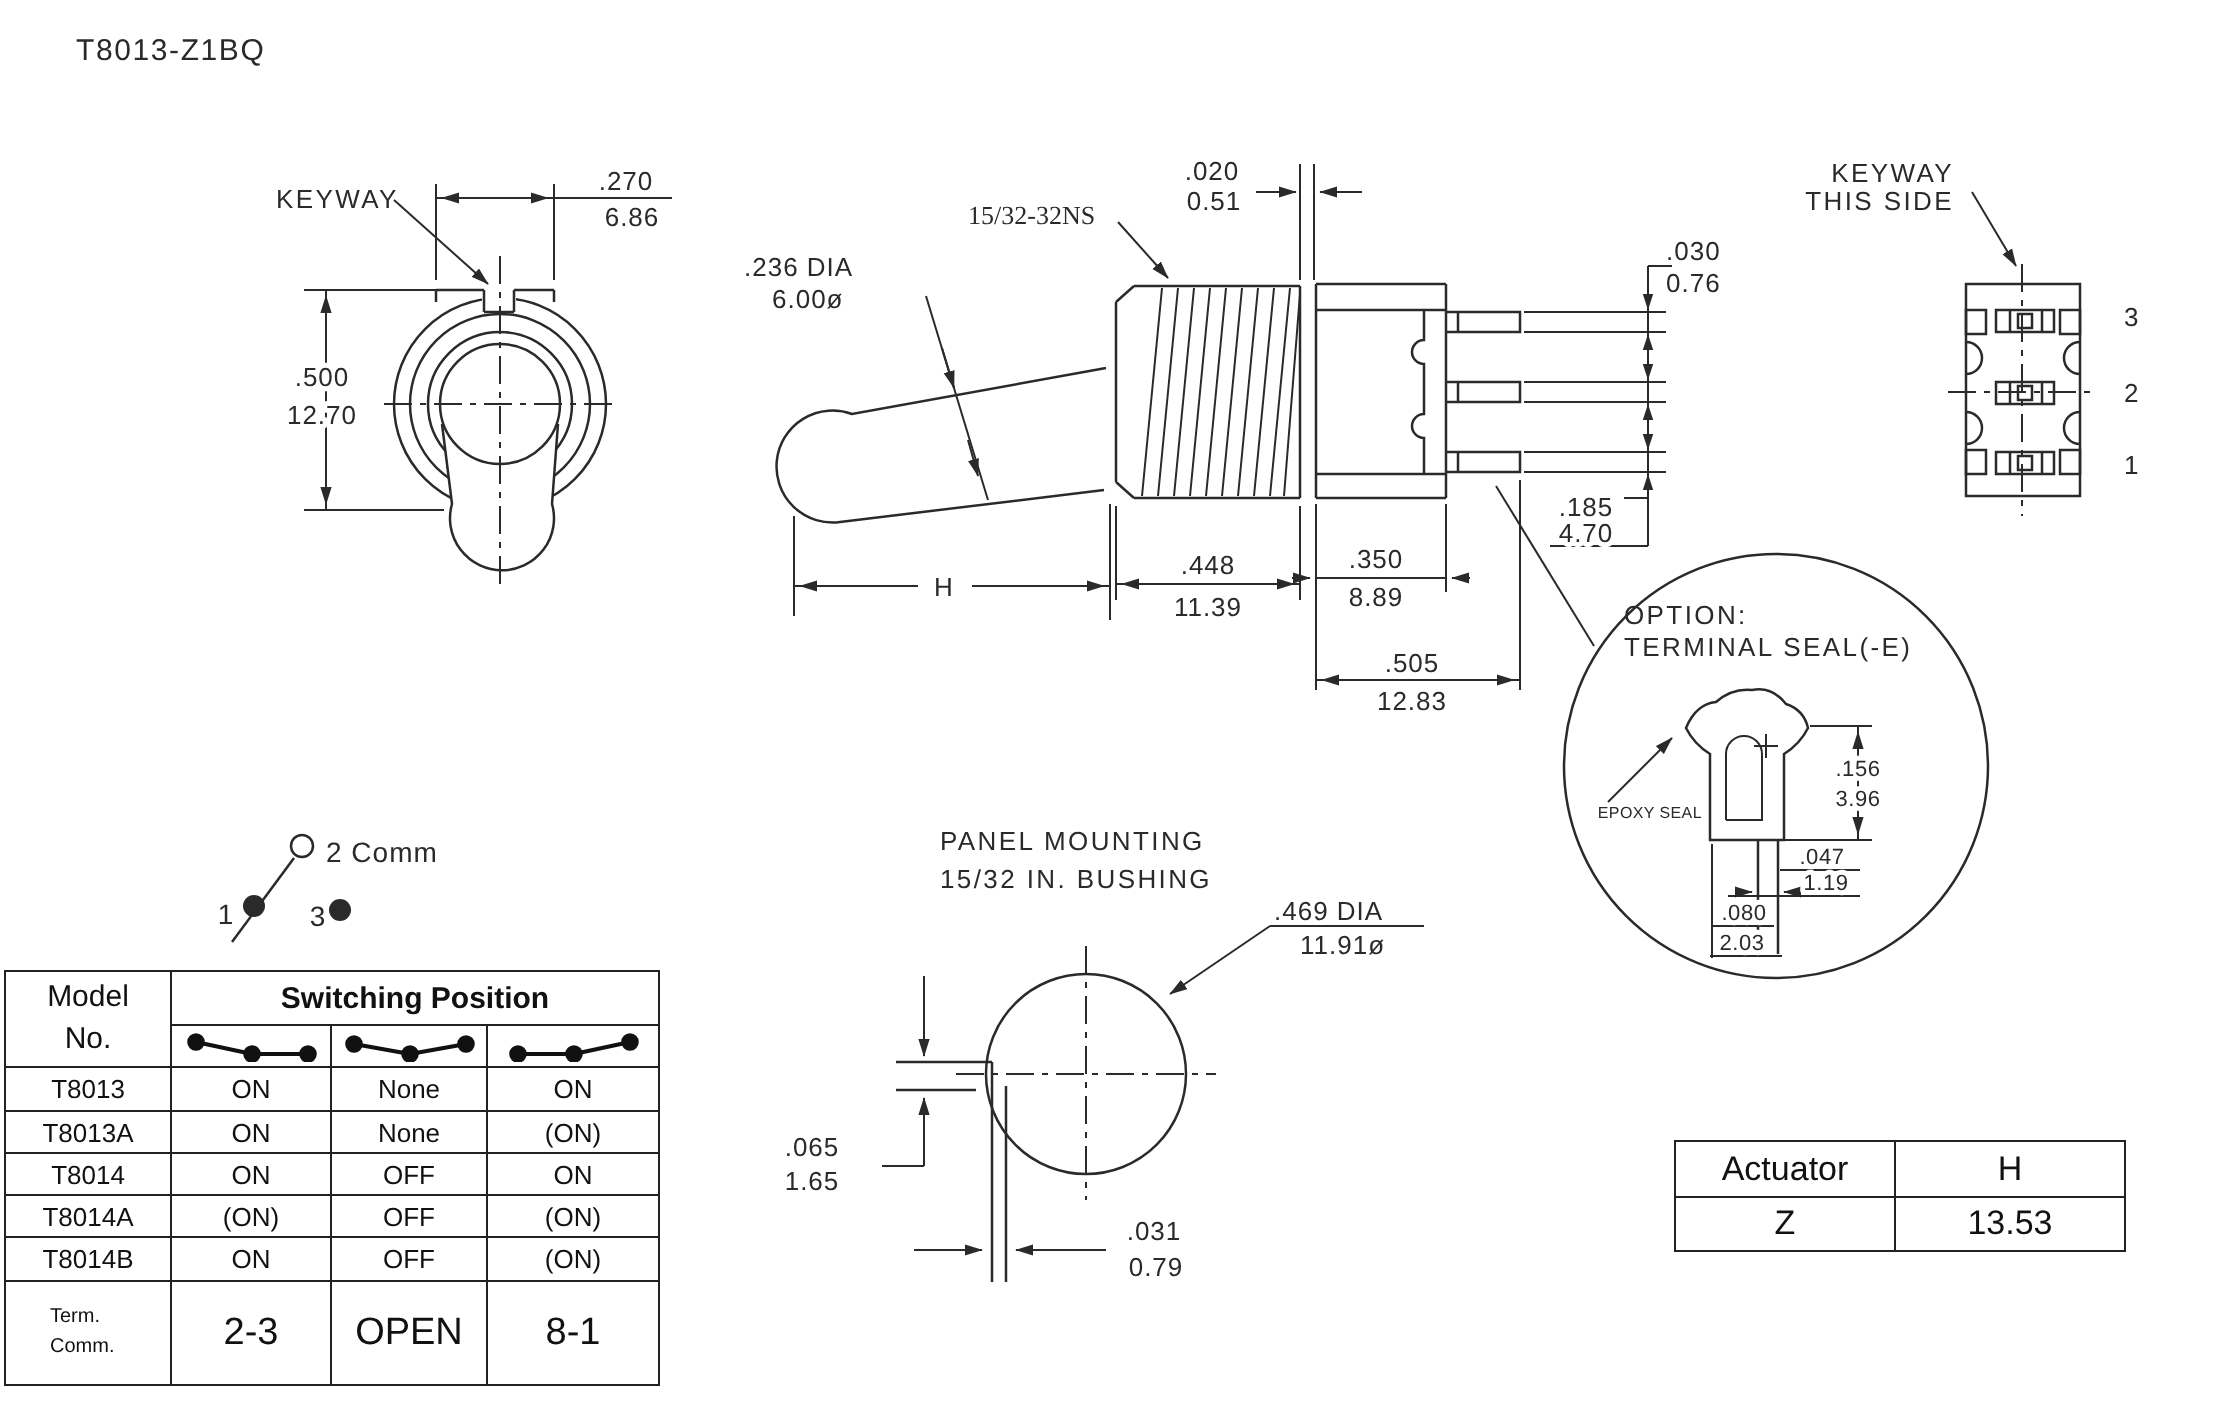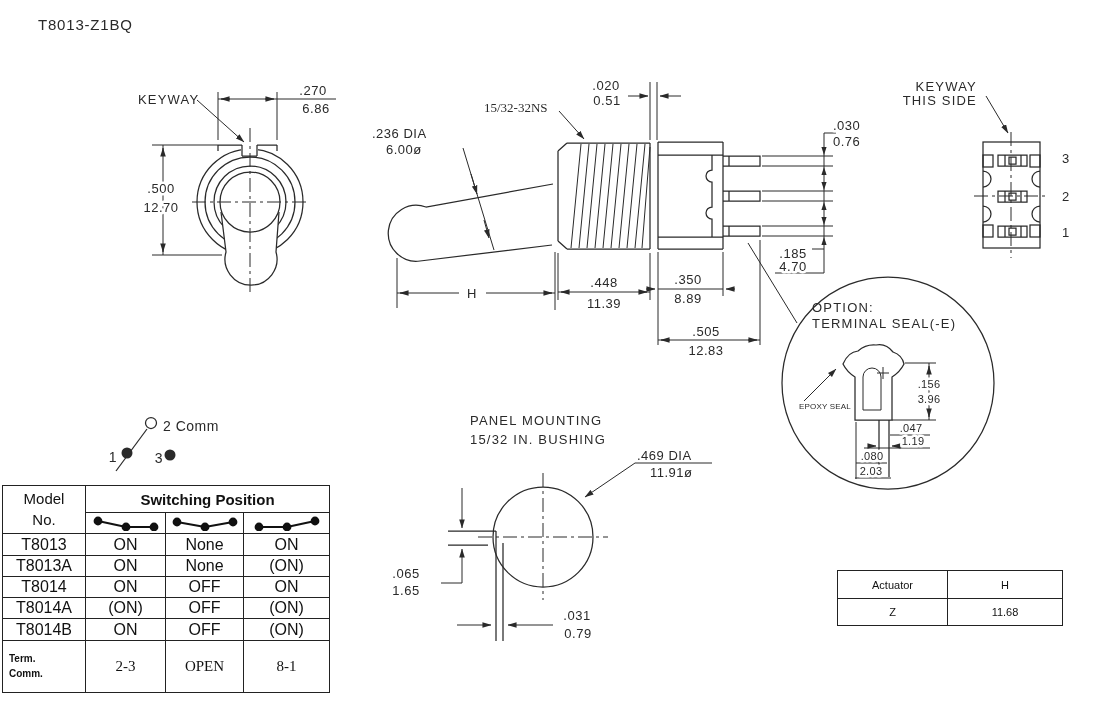--- a/index.html
+++ b/index.html
@@ -13,28 +13,28 @@
   svg .sm{font-size:11px;letter-spacing:.3px;}
   svg .xs{font-size:8px;letter-spacing:.2px;}
   svg .cir{font-size:14px;}
   .ln{stroke:#2a2a2a;stroke-width:1.25;fill:none;stroke-linecap:butt;}
   .thin{stroke-width:1;}
   .cl{stroke:#2a2a2a;stroke-width:1;fill:none;stroke-dasharray:14 4 3 4;}
   .wfill{fill:#fff;}
   .bfill{fill:#2a2a2a;stroke:none;}
   table{border-collapse:collapse;table-layout:fixed;background:#fff;}
   td{border:1.6px solid #222;text-align:center;vertical-align:middle;padding:0;
-     font-size:16px;color:#111;overflow:hidden;}
+     font-size:13px;color:#111;overflow:hidden;}
   .sw{position:absolute;left:2px;top:485px;width:327px;}
   .sw .mh{font-size:15px;line-height:1.35;}
   .sw .sph{font-size:15px;font-weight:bold;}
-  .sw .term{font-size:10px;text-align:left;padding-left:6px;line-height:1.45;font-weight:bold;}
-  .sw .big{font-size:15px;font-family:Liberation Serif, serif;}
+  .sw .term{font-size:10px;text-align:left;padding-left:22px;line-height:1.45;}
+  .sw .big{font-size:19px;}
   .ac{position:absolute;left:837px;top:570px;width:225px;}
-  .ac td{font-size:11px;}
+  .ac td{font-size:17px;}
   .icn{display:block;margin:0 auto;}
 </style>
 </head>
 <body>
 
 <div class="stage">
 <svg width="1119" height="711" viewBox="0 0 1119 711">
   <defs>
     <marker id="ah" viewBox="0 0 8 5" refX="7.6" refY="2.5" markerWidth="9" markerHeight="6" orient="auto-start-reverse">
           <path d="M0,0L8,2.5L0,5Z" fill="#2a2a2a"></path>
@@ -324,17 +324,17 @@
         <col style="width:110px">
         <col style="width:115px">
       </colgroup>
   <tbody>
         <tr style="height:28px">
     <td>Actuator</td>
     <td>H</td>
   </tr>
   <tr style="height:27px">
     <td>Z</td>
-    <td>11.68</td>
+    <td>13.53</td>
   </tr>
 </tbody>
     </table>
 </div>
 
 </body></html>

